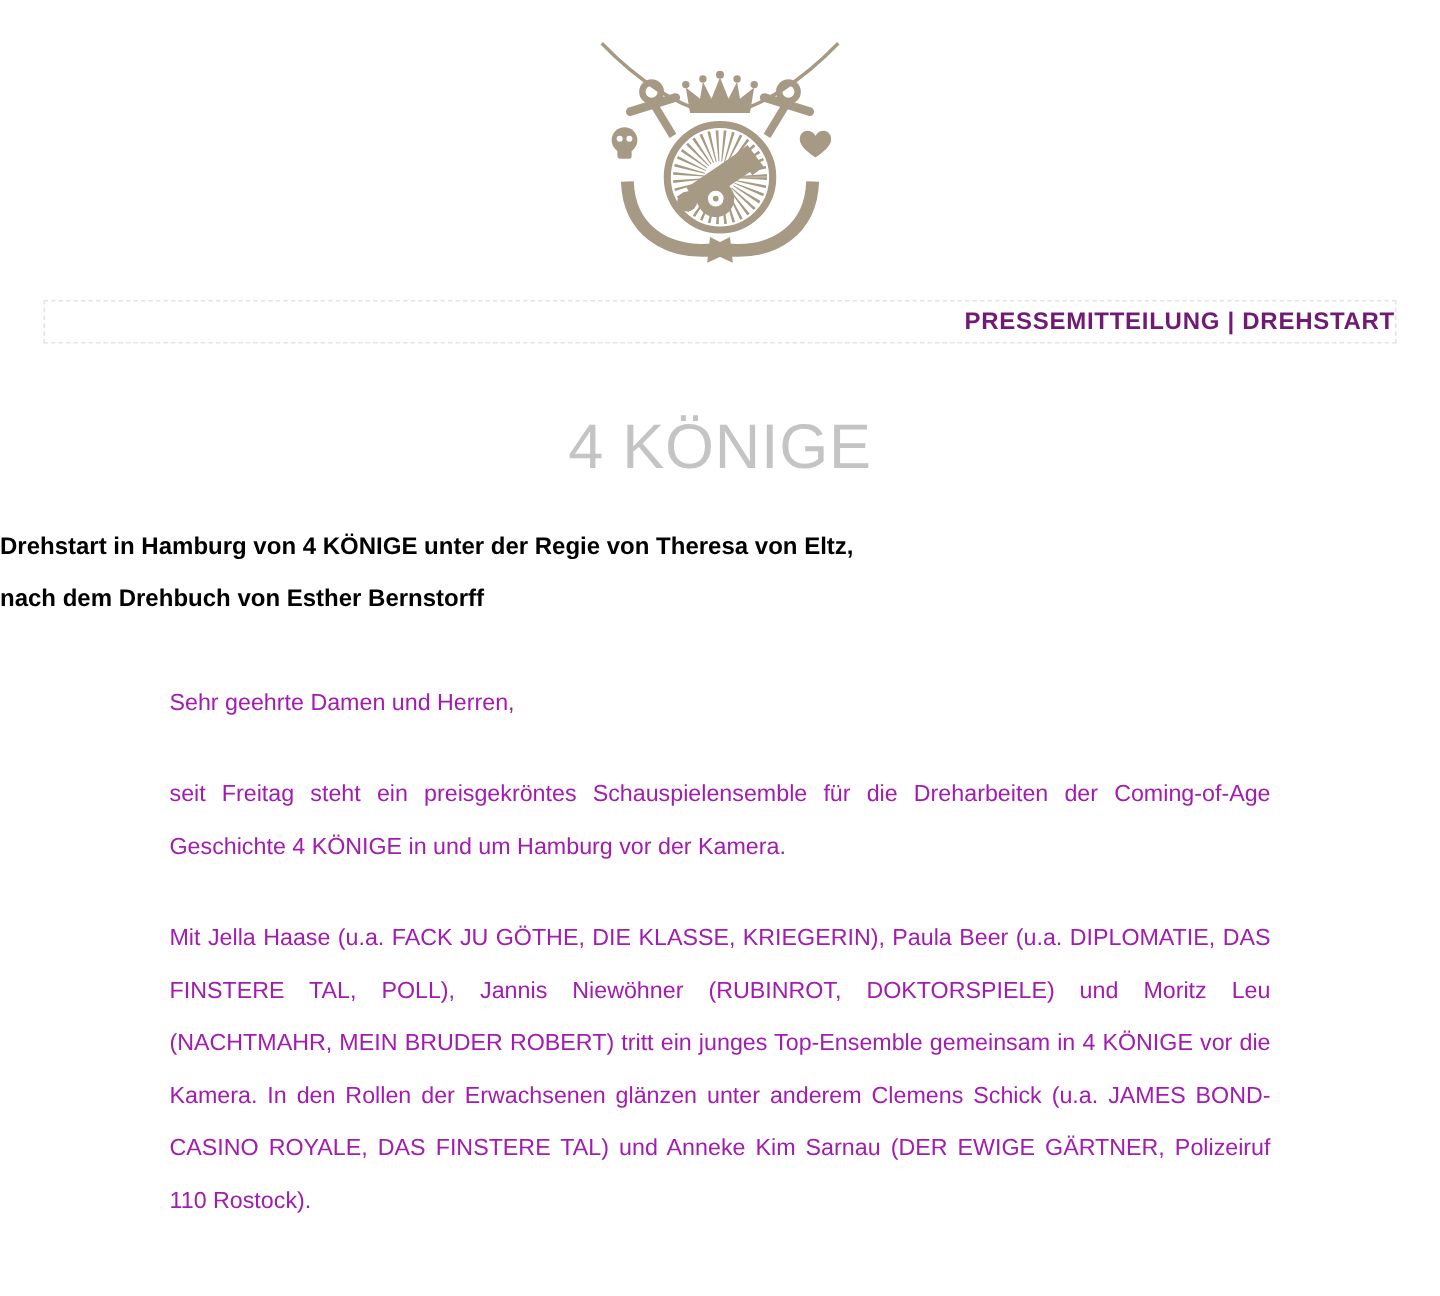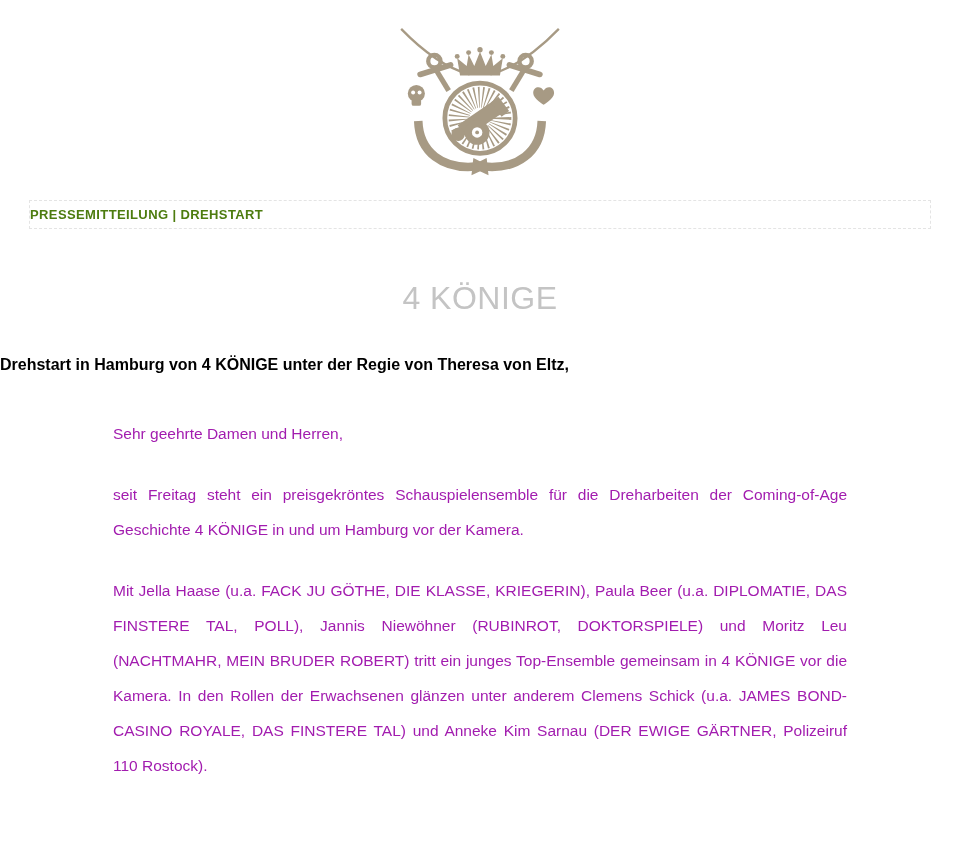--- a/index.html
+++ b/index.html
@@ -19,31 +19,31 @@
     text-align: center;
     height: 178px;
   }
   .logo-wrap svg { display: inline-block; }
 
   .press-bar {
     margin: 22px 29px 0 29px;
     border: 1px dashed #e4e4e4;
     height: 29px;
     line-height: 27px;
-    text-align: left;
-    font-size: 13px;
+    text-align: right;
+    font-size: 16px;
     font-weight: bold;
-    color: #4d7c0f;
+    color: #701a75;
     letter-spacing: 0.03em;
   }
 
   .title {
     margin-top: 46px;
     text-align: center;
-    font-size: 32px;
+    font-size: 42px;
     line-height: 46px;
     font-weight: 400;
     color: #c4c4c4;
     letter-spacing: 0.5px;
   }
 
   .subtitle {
     margin-top: 26px;
     font-size: 16px;
     font-weight: bold;
@@ -125,20 +125,21 @@
   </div>
 
   <div class="press-bar">
     <span>PRESSEMITTEILUNG | DREHSTART</span>
   </div>
 
   <h1 class="title">4 KÖNIGE</h1>
 
   <div class="subtitle">
     <div>Drehstart in Hamburg von 4 KÖNIGE unter der Regie von Theresa von Eltz,</div>
+    <div>nach dem Drehbuch von Esther Bernstorff</div>
   </div>
 
   <div class="content">
     <div class="greeting">
       <div>Sehr geehrte Damen und Herren,</div>
     </div>
     <p class="para">seit Freitag steht ein preisgekröntes Schauspielensemble für die Dreharbeiten der Coming-of-Age Geschichte 4 KÖNIGE in und um Hamburg vor der Kamera.</p>
     <p class="para">Mit Jella Haase (u.a. FACK JU GÖTHE, DIE KLASSE, KRIEGERIN), Paula Beer (u.a. DIPLOMATIE, DAS FINSTERE TAL, POLL), Jannis Niewöhner (RUBINROT, DOKTORSPIELE) und Moritz Leu (NACHTMAHR, MEIN BRUDER ROBERT) tritt ein junges Top-Ensemble gemeinsam in 4 KÖNIGE vor die Kamera. In den Rollen der Erwachsenen glänzen unter anderem Clemens Schick (u.a. JAMES BOND-CASINO ROYALE, DAS FINSTERE TAL) und Anneke Kim Sarnau (DER EWIGE GÄRTNER, Polizeiruf 110 Rostock).</p>
   </div>
 

